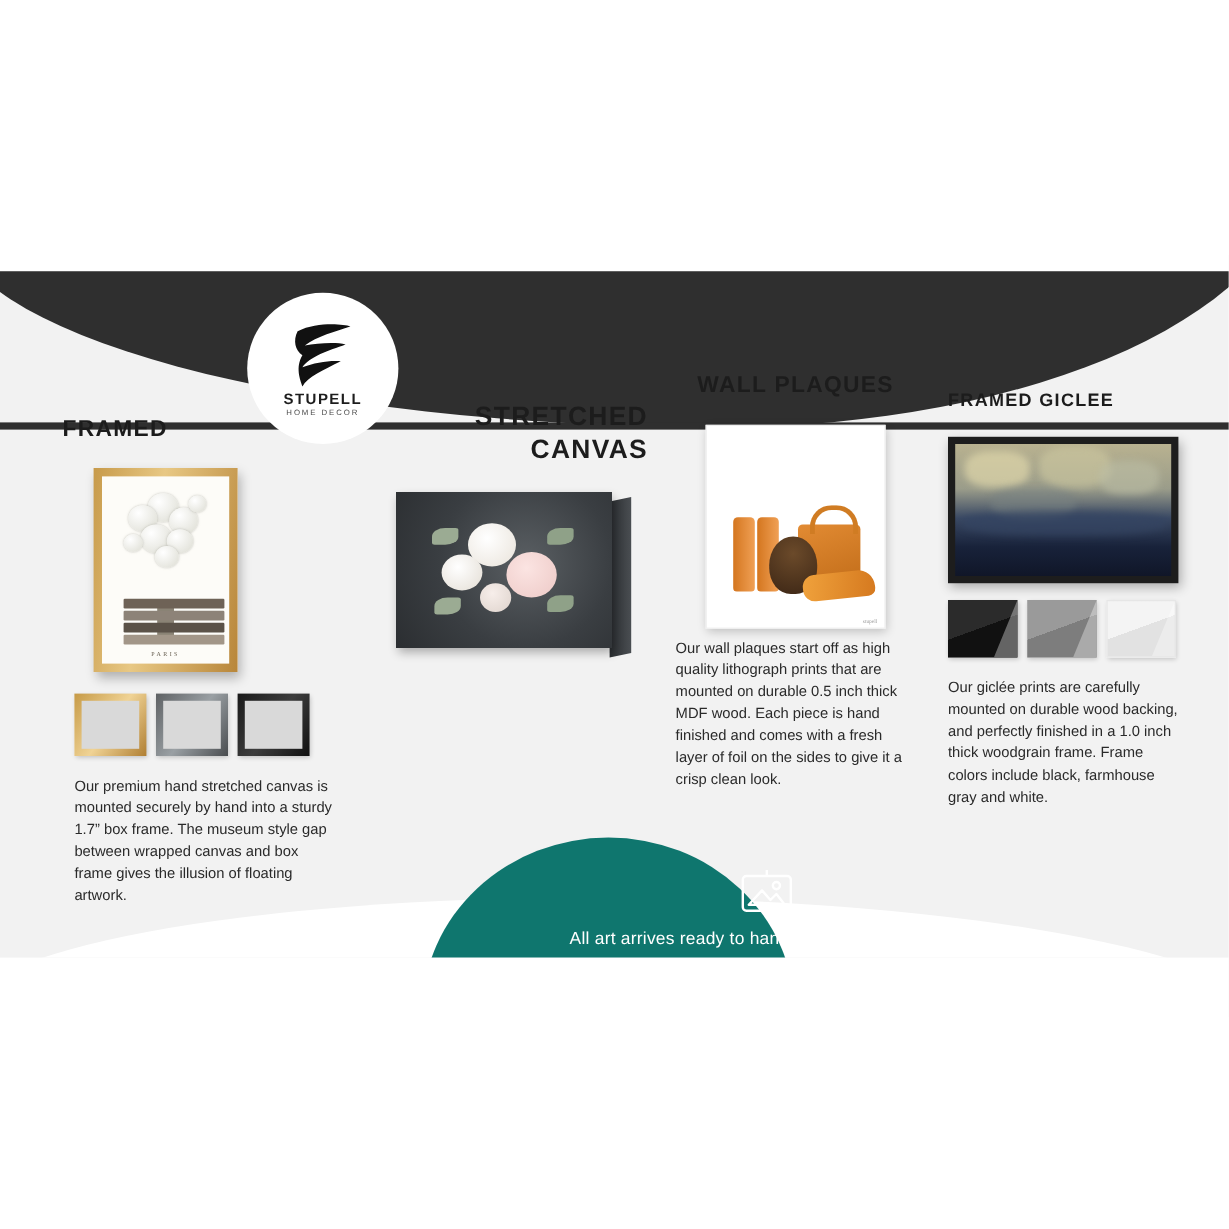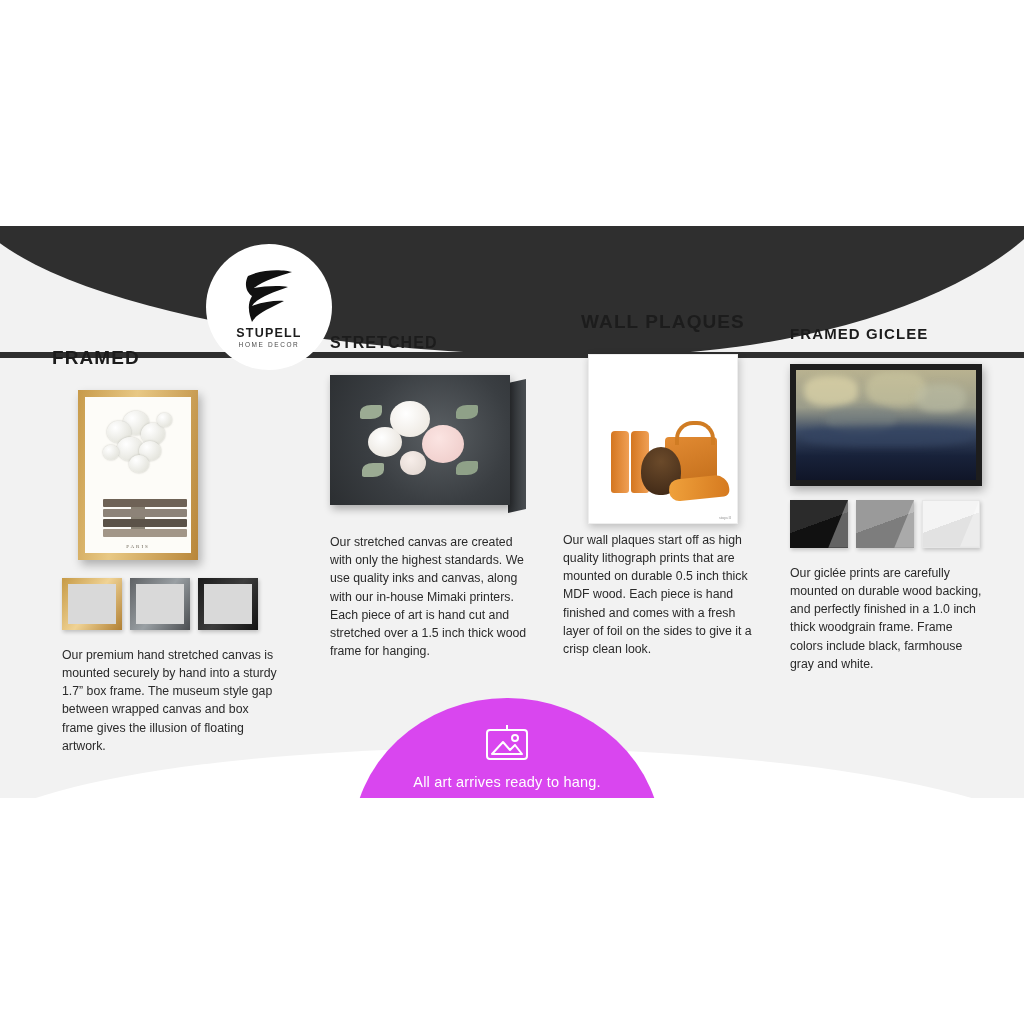--- a/index.html
+++ b/index.html
@@ -121,21 +121,21 @@
     box-shadow: 1px 2px 4px rgba(0,0,0,.22);
   }
   .swatch > div { width: 100%; height: 100%; background: #d9d9d9; }
   .sw-gold { background: linear-gradient(125deg,#c69a46,#f0d395,#b07f33); }
   .sw-gray { background: linear-gradient(125deg,#5e6164,#9aa0a4,#4a4d50); }
   .sw-black{ background: linear-gradient(125deg,#1a1a1a,#3d3d3d,#111); }
   #col1 .col-body { margin: 16px 0 0 10px; width: 215px; }
 
   
   #col2 { left: 330px; top: 15px; width: 210px; }
-  #col2 .col-title { font-size: 16px; text-align: left; }
+  #col2 .col-title { font-size: 22px; text-align: right; }
   .sc-wrap { margin-top: 22px; position: relative; width: 196px; height: 136px; }
   .sc-face {
     position: absolute; left: 0; top: 0; width: 180px; height: 130px;
     background: radial-gradient(circle at 60% 45%, #5a5f63 0%, #3a3e42 55%, #2b2e31 100%);
     box-shadow: 2px 4px 8px rgba(0,0,0,.3);
   }
   .sc-side {
     position: absolute; right: 0; top: 6px; width: 18px; height: 130px;
     background: linear-gradient(90deg,#2a2d30,#4a4e52);
     transform: skewY(-12deg);
@@ -219,25 +219,25 @@
     background: rgba(255,255,255,.35);
     clip-path: polygon(100% 0, 100% 100%, 0 100%);
   }
   #col4 .col-body { margin-top: 16px; width: 195px; }
 
   
   .badge {
     position: absolute;
     left: 352px; top: 472px;
     width: 310px; height: 150px;
-    background: #d946ef;
+    background: #0f766e;
     border-top-left-radius: 160px 150px;
     border-top-right-radius: 160px 150px;
     z-index: 6;
-    text-align: center;
+    text-align: right;
     color: #fff;
   }
   .badge-icon { margin-top: 26px; }
   .badge-text {
     margin-top: 8px;
     font-size: 14.5px;
     letter-spacing: .2px;
   }
 
   
@@ -311,39 +311,39 @@
             <div></div>
           </div>
       </div>
 
       <div class="col-body">Our premium hand stretched canvas is mounted securely by hand into a sturdy 1.7” box frame. The museum style gap between wrapped canvas and box frame gives the illusion of floating artwork.</div>
     </div>
 
     <div class="col" id="col2">
       <div class="col-title">
         <div>STRETCHED</div>
+        <div>CANVAS</div>
       </div>
 
       <div class="sc-wrap">
         <div class="sc-side"></div>
         <div class="sc-face">
           <div class="sc-flowers">
             <i style="left:30px;top:0;width:40px;height:36px;background:radial-gradient(circle at 40% 35%,#fff,#e9e3da);"></i>
             <i style="left:62px;top:24px;width:42px;height:38px;background:radial-gradient(circle at 40% 35%,#fbe4e2,#edc9c6);"></i>
             <i style="left:8px;top:26px;width:34px;height:30px;background:radial-gradient(circle at 40% 35%,#fff,#e3ddd4);"></i>
             <i style="left:40px;top:50px;width:26px;height:24px;background:radial-gradient(circle at 40% 35%,#f7eeea,#ded3cc);"></i>
             <i style="left:0px;top:4px;width:22px;height:14px;background:#9bab93;border-radius:50% 10%;"></i>
             <i style="left:96px;top:4px;width:22px;height:14px;background:#8fa188;border-radius:50% 10%;"></i>
             <i style="left:96px;top:60px;width:22px;height:14px;background:#8fa188;border-radius:50% 10%;"></i>
             <i style="left:2px;top:62px;width:22px;height:14px;background:#9bab93;border-radius:50% 10%;"></i>
           </div>
         </div>
       </div>
 
-      <div class="col-body">Our stretched canvas are created with only the highest standards. We use quality inks and canvas, along with our in-house Mimaki printers. Each piece of art is hand cut and stretched over a 1.5 inch thick wood frame for hanging.</div>
     </div>
 
     <div class="col" id="col3">
       <div class="col-title">
         <div>WALL PLAQUES</div>
       </div>
 
       <div class="wp-wrap">
         <div class="wp-scene">
           <div class="boot" style="left:10px;"></div>

